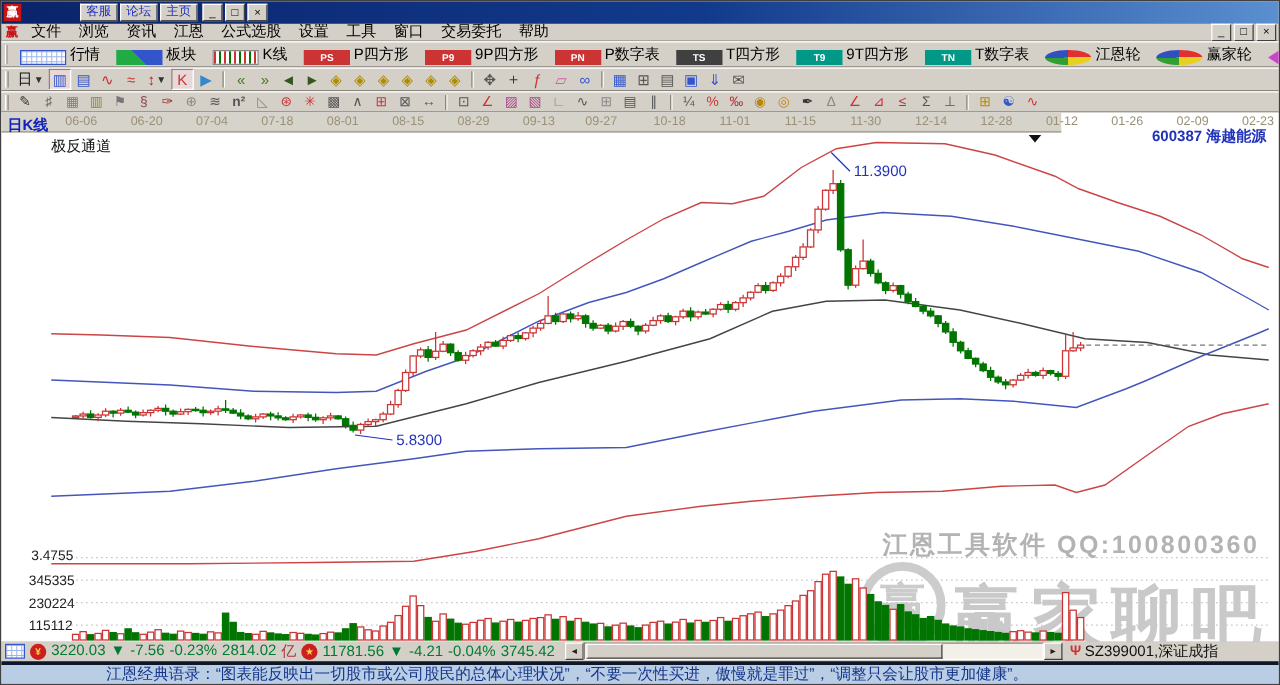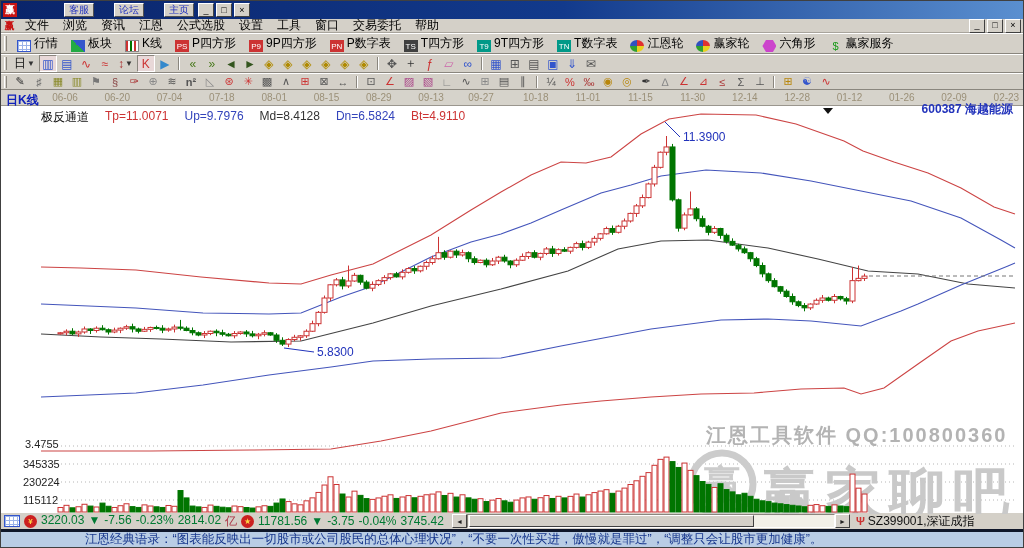--- a/index.html
+++ b/index.html
@@ -8,21 +8,21 @@
     width:1024px;height:548px;display:flex;flex-direction:column;
     background:#d4d0c8;border:1px solid #404040;
     font-family:"Liberation Sans","DejaVu Sans",sans-serif;overflow:hidden;position:relative;
   }
   
   .titlebar{height:18px;display:flex;align-items:center;padding:0 2px;gap:4px;
     background:linear-gradient(90deg,#0a246a 0%,#123a8c 55%,#5a8fd0 100%);flex:0 0 18px;}
   .app-icon{width:14px;height:14px;background:#c81414;color:#fff;font-size:10px;font-weight:bold;
     display:inline-flex;align-items:center;justify-content:center;flex:0 0 14px;}
   .title-text{color:#fff;font-size:11px;font-weight:bold;white-space:nowrap;overflow:hidden;flex:1;}
-  .title-links{display:flex;gap:20px;padding-left:43px;}
+  .title-links{display:flex;gap:2px;padding-left:43px;}
   .link-btn{background:#d4d0c8;border:1px solid;border-color:#fff #505050 #505050 #fff;
     color:#2030c0;font-size:10px;line-height:12px;padding:0 4px;cursor:default;font-family:inherit;}
   .win-controls{display:flex;gap:2px;}
   .winbtn{width:16px;height:14px;background:#d4d0c8;border:1px solid;border-color:#fff #404040 #404040 #fff;
     font-size:9px;line-height:11px;text-align:center;padding:0;font-family:inherit;color:#000;}
   
   .menubar{height:14px;display:flex;align-items:center;padding:0 2px;gap:2px;flex:0 0 14px;
     border-bottom:1px solid #a8a49c;}
   .menu-logo{width:13px;height:12px;background:#d4d0c8;color:#c81414;font-size:10px;font-weight:bold;
     display:inline-flex;align-items:center;justify-content:center;}
@@ -31,40 +31,40 @@
   
   .toolbar{display:flex;align-items:center;padding:0 2px;gap:1px;border-top:1px solid #fff;
     border-bottom:1px solid #8a867e;background:#d4d0c8;white-space:nowrap;overflow:hidden;}
   .tb-main{height:21px;flex:0 0 21px;}
   .tb-small{height:19px;flex:0 0 19px;}
   .tb-draw{height:17px;flex:0 0 17px;}
   .grip{width:3px;height:80%;border-left:1px solid #fff;border-right:1px solid #8a867e;margin:0 3px 0 1px;}
   .tbsep{width:2px;height:80%;border-left:1px solid #8a867e;border-right:1px solid #fff;margin:0 3px;}
   .tb1-btn{display:inline-flex;align-items:flex-end;gap:3px;padding:1px 6px;background:none;border:none;
     font-size:12px;font-family:inherit;color:#000;}
-  .badge{width:14px;height:12px;display:inline-flex;align-items:center;justify-content:center;
-    font-size:8px;font-weight:normal;color:#fff;flex:0 0 auto;}
+  .badge{width:37px;height:12px;display:inline-flex;align-items:center;justify-content:center;
+    font-size:8px;font-weight:bold;color:#fff;flex:0 0 auto;}
   .b-grid{background:#fff;border:1px solid #3355cc;
     background-image:linear-gradient(#9cb4e8 1px,transparent 1px),linear-gradient(90deg,#9cb4e8 1px,transparent 1px);
     background-size:4px 4px;}
   .b-blocks{background:linear-gradient(45deg,#22aa44 50%,#3355cc 50%);}
   .b-candles{background:#fff;border:1px solid #888;
     background-image:repeating-linear-gradient(90deg,#cc3333 0 2px,#fff 2px 4px,#007500 4px 6px,#fff 6px 8px);}
   .b-wheel{border-radius:50%;background:conic-gradient(#e03030 0 25%,#e8d020 0 50%,#30a030 0 75%,#3050c0 0 100%);}
   .b-hex{background:#cc44cc;clip-path:polygon(25% 0,75% 0,100% 50%,75% 100%,25% 100%,0 50%);}
   .b-money{color:#1a9a1a;font-size:11px;}
   .tb2-btn,.tb3-btn{display:inline-flex;align-items:center;justify-content:center;gap:0;
     min-width:18px;height:17px;padding:0 2px;background:none;border:1px solid transparent;
     font-size:12px;font-family:inherit;}
   .tb3-btn{height:15px;font-size:11px;}
   .pressed{border:1px solid;border-color:#8a867e #fff #fff #8a867e;background:#e8d8d8;}
   .dd{font-size:8px;color:#333;margin-left:1px;}
   
   .chart-section{flex:1;position:relative;background:#fff;}
-  .date-axis{position:absolute;left:0;top:0;width:1024px;height:16px;background:#d6d3cb;
+  .date-axis{position:absolute;left:0;top:0;width:848px;height:16px;background:#d6d3cb;
     border-bottom:1px solid #9a968e;}
   .date-tick{position:absolute;top:2px;width:44px;text-align:center;font-size:10px;color:#9b9078;}
   .pane-label{position:absolute;left:5px;top:2px;font-size:12px;font-weight:bold;color:#1122bb;z-index:3;}
   .indicator-row{position:absolute;left:40px;top:19px;font-size:12px;z-index:3;display:flex;gap:16px;}
   .ind-name{color:#111;}
   .stock-label{position:absolute;right:10px;top:11px;font-size:12px;font-weight:bold;color:#2233bb;z-index:3;}
   #chart-svg{position:absolute;left:0;top:0;}
   
   .statusbar{height:17px;flex:0 0 17px;display:flex;align-items:center;gap:4px;padding:0 3px;
     background:#d4d0c8;border-top:1px solid #fff;font-size:12px;}
@@ -431,27 +431,20 @@
         <span class="date-tick" style="left: 721.9px;">12-14</span>
         <span class="date-tick" style="left: 774.2px;">12-28</span>
         <span class="date-tick" style="left: 826.5px;">01-12</span>
         <span class="date-tick" style="left: 878.8px;">01-26</span>
         <span class="date-tick" style="left: 931.1px;">02-09</span>
         <span class="date-tick" style="left: 983.4px;">02-23</span>
       </div>
     <div class="pane-label">日K线</div>
     <div class="indicator-row">
       <span class="ind-name">极反通道</span>
-      <span id="indicator-values" style="display:flex;gap:16px;">
-          <span style="color: rgb(204, 51, 51);">Tp=11.0071</span>
-          <span style="color: rgb(51, 68, 187);">Up=9.7976</span>
-          <span style="color: rgb(51, 51, 51);">Md=8.4128</span>
-          <span style="color: rgb(51, 68, 187);">Dn=6.5824</span>
-          <span style="color: rgb(204, 51, 51);">Bt=4.9110</span>
-        </span>
     </div>
     <div class="stock-label">600387  海越能源</div>
     <svg id="chart-svg" width="1024" height="424" viewBox="0 89 1024 424">
         <line x1="40" y1="445" x2="1014" y2="445" stroke="#b5b5b5" stroke-width="1" stroke-dasharray="1,3"></line>
         <line x1="40" y1="463" x2="1014" y2="463" stroke="#b5b5b5" stroke-width="1" stroke-dasharray="1,3"></line>
         <line x1="40" y1="481" x2="1014" y2="481" stroke="#b5b5b5" stroke-width="1" stroke-dasharray="1,3"></line>
         <line x1="40" y1="499" x2="1014" y2="499" stroke="#b5b5b5" stroke-width="1" stroke-dasharray="1,3"></line>
         <text x="705" y="441" fill="#b3b3b3" font-size="20" font-weight="bold" letter-spacing="2">江恩工具软件  QQ:100800360</text>
         <circle cx="721" cy="483" r="31" fill="none" stroke="#cccccc" stroke-width="7"></circle>
         <text x="721" y="497" fill="#cccccc" font-size="40" font-weight="bold" text-anchor="middle">赢</text>
@@ -887,21 +880,21 @@
       <span>▼</span>
       <span>-7.56</span>
       <span>-0.23%</span>
       <span>2814.02</span>
       <span class="unit">亿</span>
     </span>
     <span class="coin">★</span>
     <span class="idx">
       <span>11781.56</span>
       <span>▼</span>
-      <span>-3.75</span>
+      <span>-4.21</span>
       <span>-0.04%</span>
       <span>3745.42</span>
     </span>
     <span class="hscroll">
       <button class="sb-arrow">◄</button>
       <span class="sb-track">
         <span class="sb-thumb"></span>
       </span>
       <button class="sb-arrow">►</button>
     </span>

